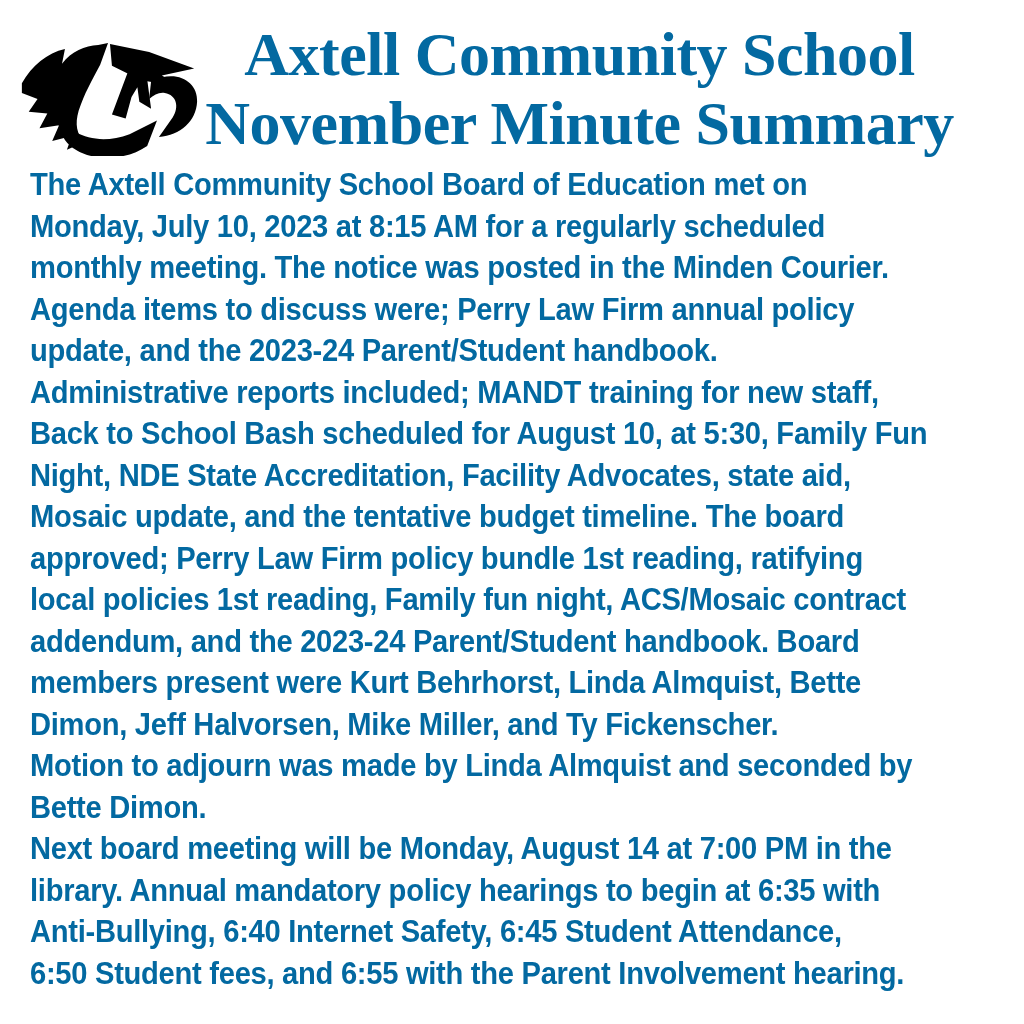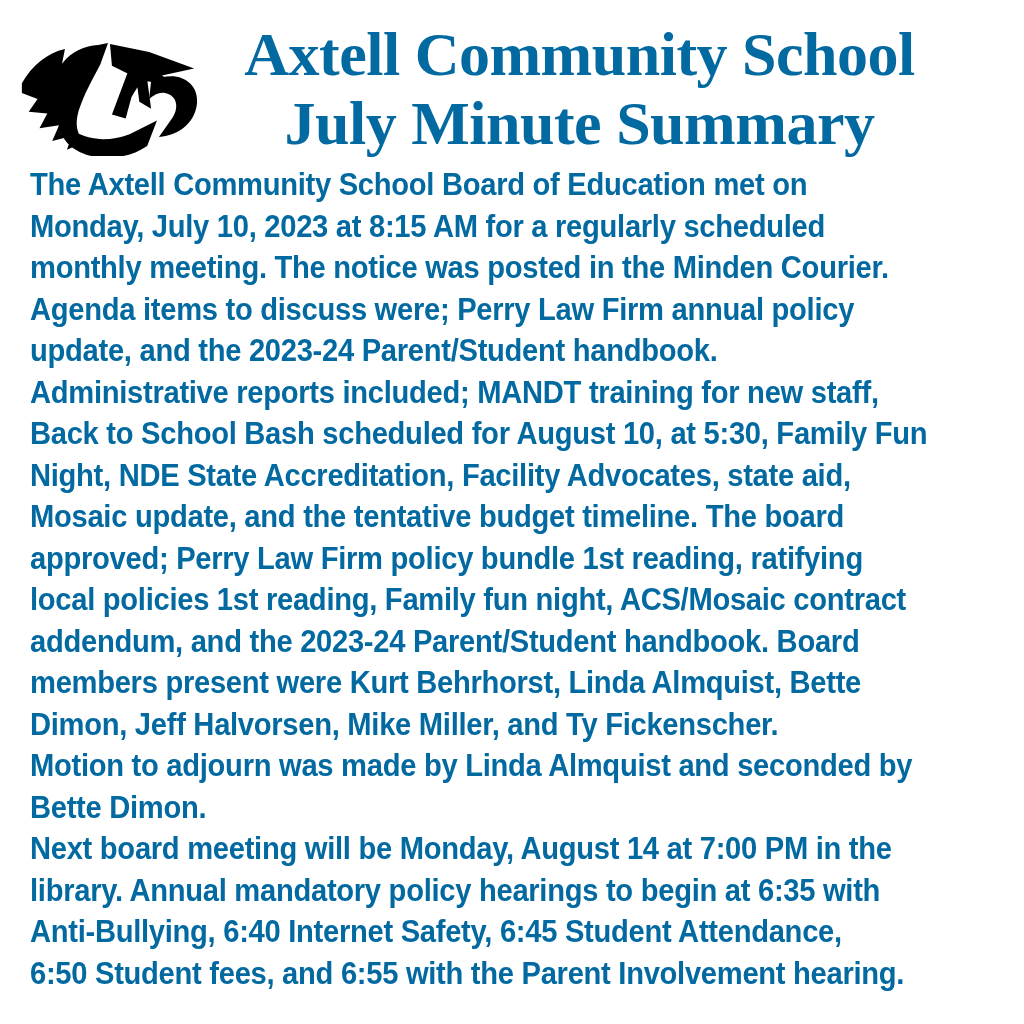--- a/index.html
+++ b/index.html
@@ -63,21 +63,21 @@
       <path fill="#000000" d="M98,80 L116,32 L134,44 L138,74 L126,67 L124,52 L118,62 L112,84 Z"></path>
 
       <path fill="#000000" d="M42,78 C54,102 84,112 116,100 L144,86 L134,112 C108,130 66,128 50,106 C44,97 42,86 42,78 Z"></path>
 
       <path fill="#000000" d="M138,46 C164,33 186,46 185,67 C184,87 168,101 146,103 L160,83 C167,72 164,60 152,58 C146,57 141,60 136,64 Z"></path>
     </svg>
   </div>
 
   <div class="titles">
     <div>Axtell Community School</div>
-    <div>July Minute Summary</div>
+    <div>November Minute Summary</div>
   </div>
 
   <div class="body-text">
     <div class="line">The Axtell Community School Board of Education met on</div>
     <div class="line">Monday, July 10, 2023 at 8:15 AM for a regularly scheduled</div>
     <div class="line">monthly meeting. The notice was posted in the Minden Courier.</div>
     <div class="line">Agenda items to discuss were; Perry Law Firm annual policy</div>
     <div class="line">update, and the 2023-24 Parent/Student handbook.</div>
     <div class="line">Administrative reports included; MANDT training for new staff,</div>
     <div class="line">Back to School Bash scheduled for August 10, at 5:30, Family Fun</div>

